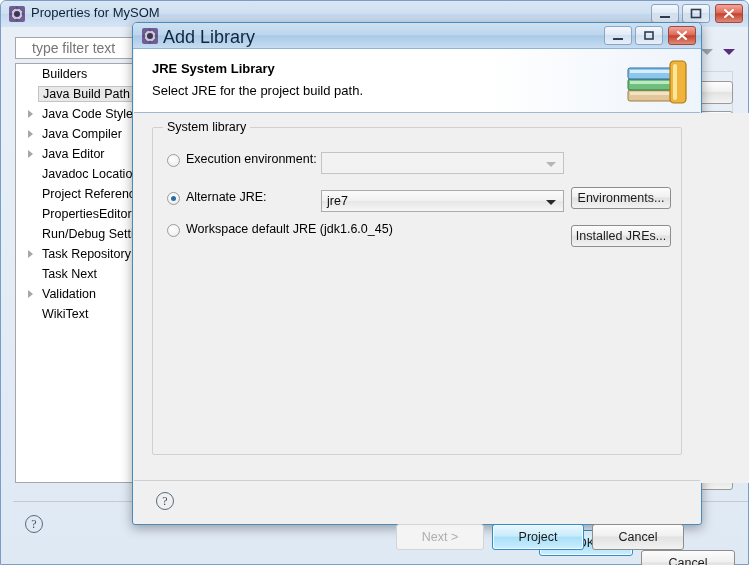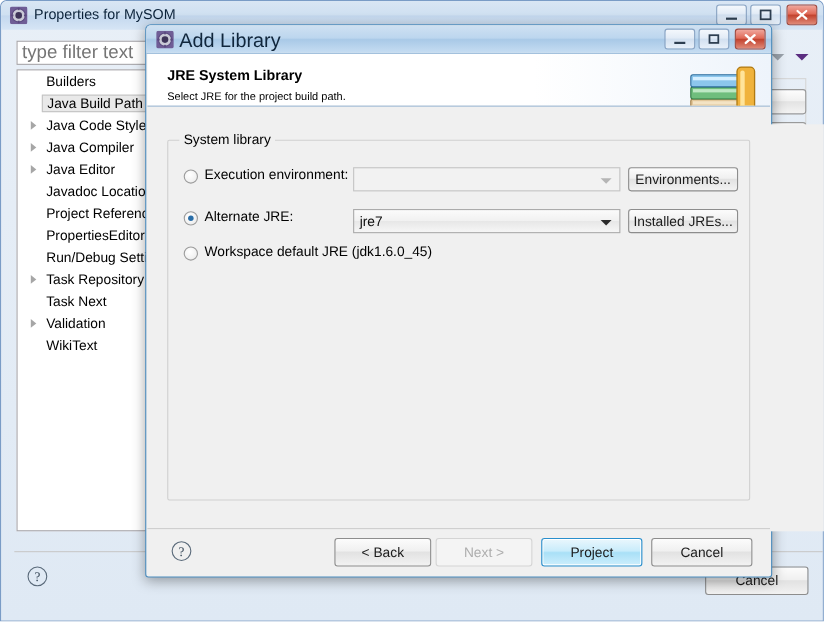--- a/index.html
+++ b/index.html
@@ -61,23 +61,23 @@
     width: 737px; height: 500px;
   }
 
   
   .filter-box {
     position: absolute; left: 8px; top: 8px;
     width: 208px; height: 22px;
     background: #fff;
     border: 1px solid #a7a6aa;
     box-sizing: border-box;
-    font-size: 17px;
+    font-size: 14px;
     color: #3b82f6;
-    padding: 3px 4px;
+    padding: 3px 16px;
   }
   
   .tree-panel {
     position: absolute; left: 8px; top: 34px;
     width: 208px; height: 420px;
     background: #fff;
     border: 1px solid #a7a6aa;
     box-sizing: border-box;
     overflow: hidden;
   }
@@ -153,20 +153,21 @@
   }
   .btn {
     border: 1px solid #8d8d8d;
     border-radius: 3px;
     background: linear-gradient(to bottom,#fcfcfc 0%,#f0f0f0 45%,#e2e2e2 50%,#f2f2f2 100%);
     box-sizing: border-box;
     font-size: 12.5px;
     color: #1b1b1b;
     text-align: center;
     cursor: default;
+    margin-top: 35px;
   }
   .btn.primary {
     border: 1px solid #2a8fcd;
     background: linear-gradient(to bottom,#eaf7fd 0%,#c9ecfb 45%,#a9e0f7 52%,#cdeefc 100%);
     box-shadow: inset 0 0 0 1px #ffffff;
   }
   .btn.ghostlight {
     border: 1px solid #9a9a9a;
   }
 
@@ -189,33 +190,33 @@
     border-bottom: 1px solid #8fb4d6;
     box-sizing: border-box;
   }
   .dlg-title-icon { position: absolute; left: 9px; top: 5px; width: 16px; height: 16px; }
   .dlg-title-text {
     position: absolute; left: 30px; top: 4px;
     font-size: 18px; color: #10263c; white-space: nowrap;
   }
   .dlg-header {
     position: absolute; left: 1px; top: 26px;
-    width: 566px; height: 48px;
+    width: 566px; height: 64px;
     background: linear-gradient(to right,#ffffff 0%,#ffffff 62%,#eef4fb 100%);
     border-bottom: 1px solid #9fb9d4;
     box-sizing: border-box;
     overflow: hidden;
   }
   .dlg-h-title {
     position: absolute; left: 18px; top: 12px;
     font-size: 13px; font-weight: bold; color: #000;
   }
   .dlg-h-sub {
     position: absolute; left: 18px; top: 34px;
-    font-size: 10px; color: #000;
+    font-size: 13px; color: #000;
   }
   .dlg-h-icon { position: absolute; right: 8px; top: 8px; }
 
   .dlg-content {
     position: absolute; left: 1px; top: 90px;
     width: 649px; height: 370px;
     background: #f0f0f0;
   }
   .group-box {
     position: absolute;
@@ -499,20 +500,19 @@
 
         <span class="radio" style="left:14px; top:96px;"></span>
         <span class="radio-label" style="left:33px; top:94px;">Workspace default JRE (jdk1.6.0_45)</span>
       </div>
     </div>
 
     <div class="dlg-footer">
       <div style="position:absolute; left:22px; top:11px;">
         <div class="help-circle">?</div>
       </div>
-      <div class="btn" style="position:absolute; left:170px; top:8px; width:88px; height:26px; line-height:24px;">&lt; Back</div>
       <div class="btn" style="position:absolute; left:262px; top:8px; width:88px; height:26px; line-height:24px; border-color:#d4d4d4; color:#aeaeae; background:#f4f4f4;">Next &gt;</div>
       <div class="btn primary" style="position:absolute; left:358px; top:8px; width:92px; height:26px; line-height:24px;">Project</div>
       <div class="btn" style="position:absolute; left:458px; top:8px; width:92px; height:26px; line-height:24px;">Cancel</div>
     </div>
   </div>
 
 </div>
 
 </body></html>

